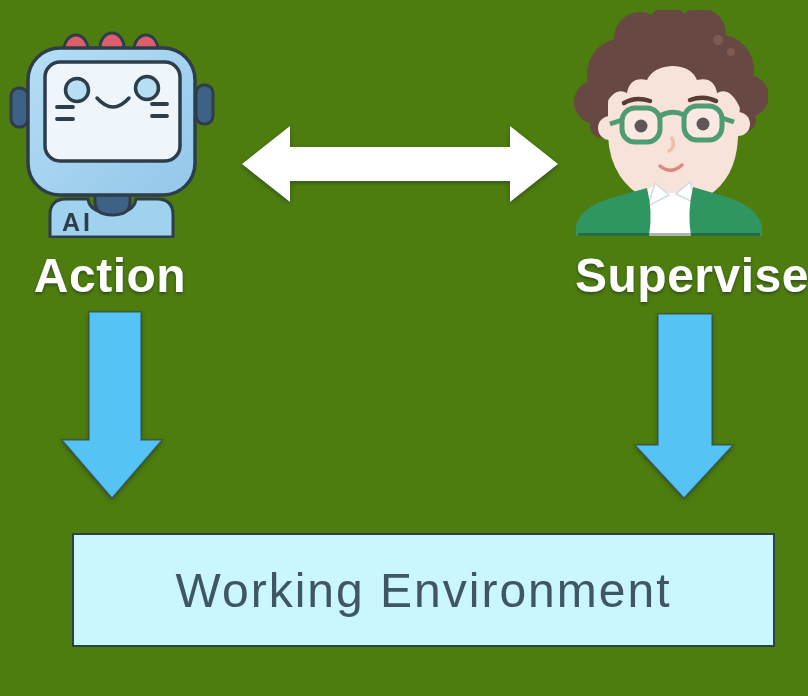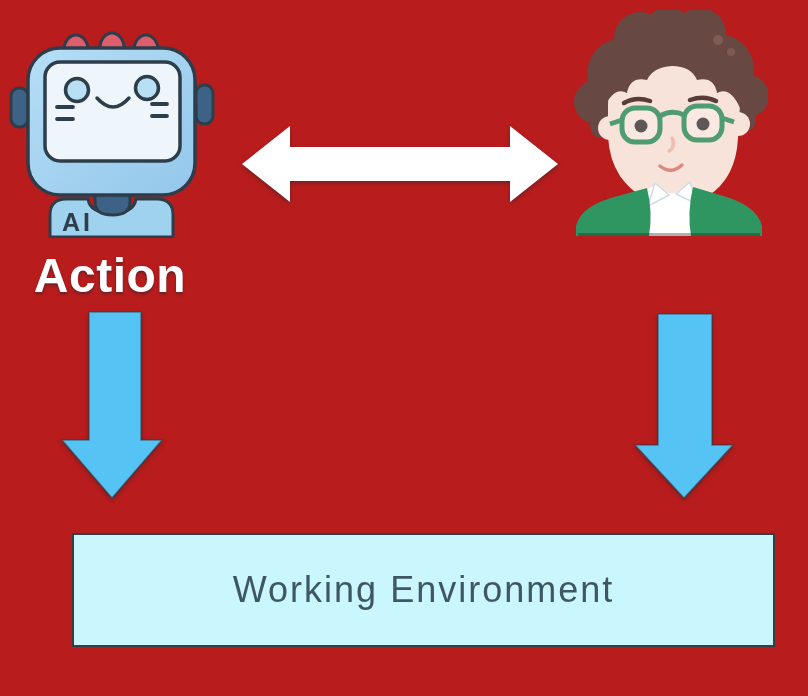--- a/index.html
+++ b/index.html
@@ -1,19 +1,19 @@
 <!DOCTYPE html>
 <html><head>
 <meta charset="utf-8">
 <style>
   html,body{margin:0;padding:0;}
   .canvas{
     position:relative;
     width:808px;height:696px;
-    background:#b91c1c;
+    background:#4d7c0f;
     overflow:hidden;
     font-family:"Liberation Sans",sans-serif;
   }
   .abs{position:absolute;}
   .actor-label{
     position:absolute;
     text-align:center;
     font-size:48px;
     font-weight:700;
     color:#ffffff;
@@ -22,21 +22,21 @@
   }
   .env-box{
     position:absolute;
     left:72px;top:533px;
     width:699px;height:110px;
     background:#c9f7fd;
     border:2px solid #2e4048;
     display:flex;align-items:center;justify-content:center;
   }
   .env-box .env-text{
-    font-size:36px;
+    font-size:48px;
     font-weight:300;
     color:#3e5763;
     letter-spacing:2px;
   }
   svg{display:block;}
   .shadowed{filter:drop-shadow(0 2px 2px rgba(25,38,46,0.45));}
 </style>
 </head>
 <body>
 
@@ -144,20 +144,21 @@
 
     <rect x="10" y="223" width="182" height="3" fill="rgba(20,35,30,0.35)"></rect>
   </svg>
 
   <svg class="abs shadowed" style="left:240px;top:122px;" width="320" height="84" viewBox="0 0 320 84">
     <polygon points="2,42 50,4 50,25 270,25 270,4 318,42 270,80 270,59 50,59 50,80" fill="#ffffff"></polygon>
   </svg>
 
   <div class="actor-label" style="left:10px;top:248px;width:200px;">Action</div>
 
+  <div class="actor-label" style="left:575px;top:248px;width:215px;">Supervise</div>
 
   <svg class="abs shadowed" style="left:58px;top:310px;" width="108" height="192" viewBox="0 0 108 192">
     <polygon points="31,2 83,2 83,130 104,130 54,188 4,130 31,130" stroke="rgba(45,62,72,0.55)" stroke-width="1.5" fill="#55c3f3"></polygon>
   </svg>
 
   <svg class="abs shadowed" style="left:630px;top:312px;" width="108" height="190" viewBox="0 0 108 190">
     <polygon points="28,2 82,2 82,133 103,133 54,186 5,133 28,133" stroke="rgba(45,62,72,0.55)" stroke-width="1.5" fill="#55c3f3"></polygon>
   </svg>
 
   <div class="env-box">

